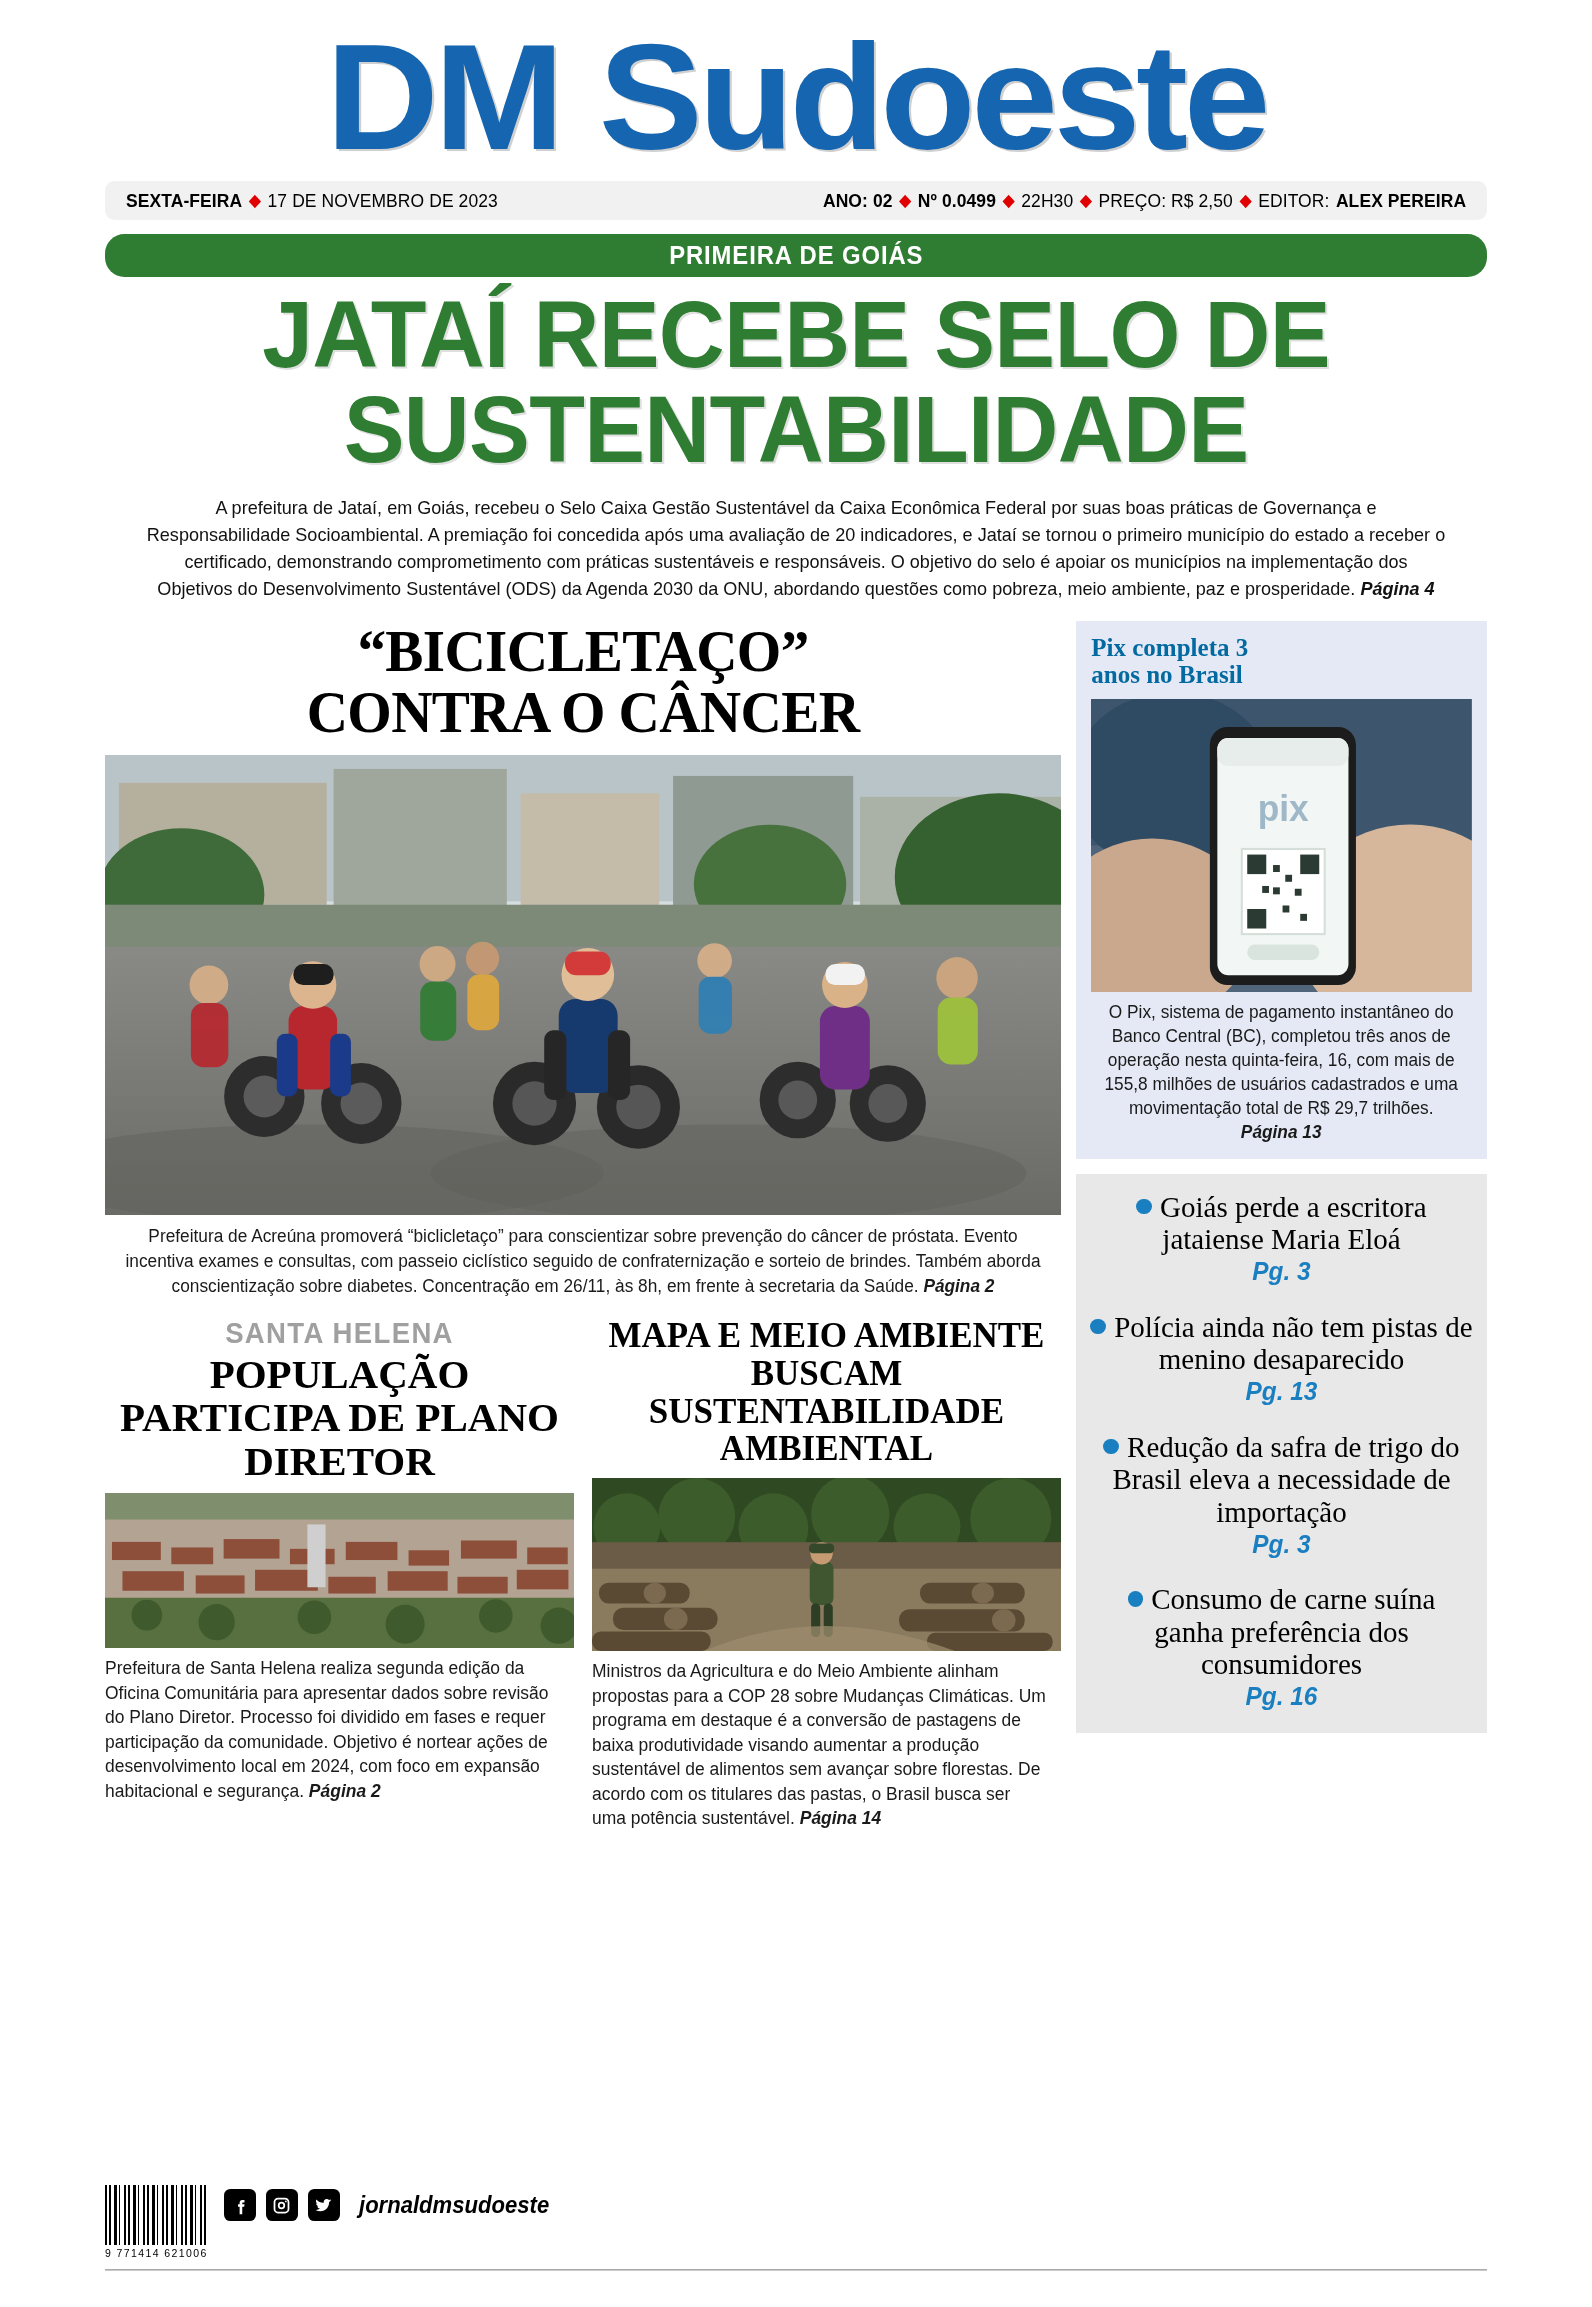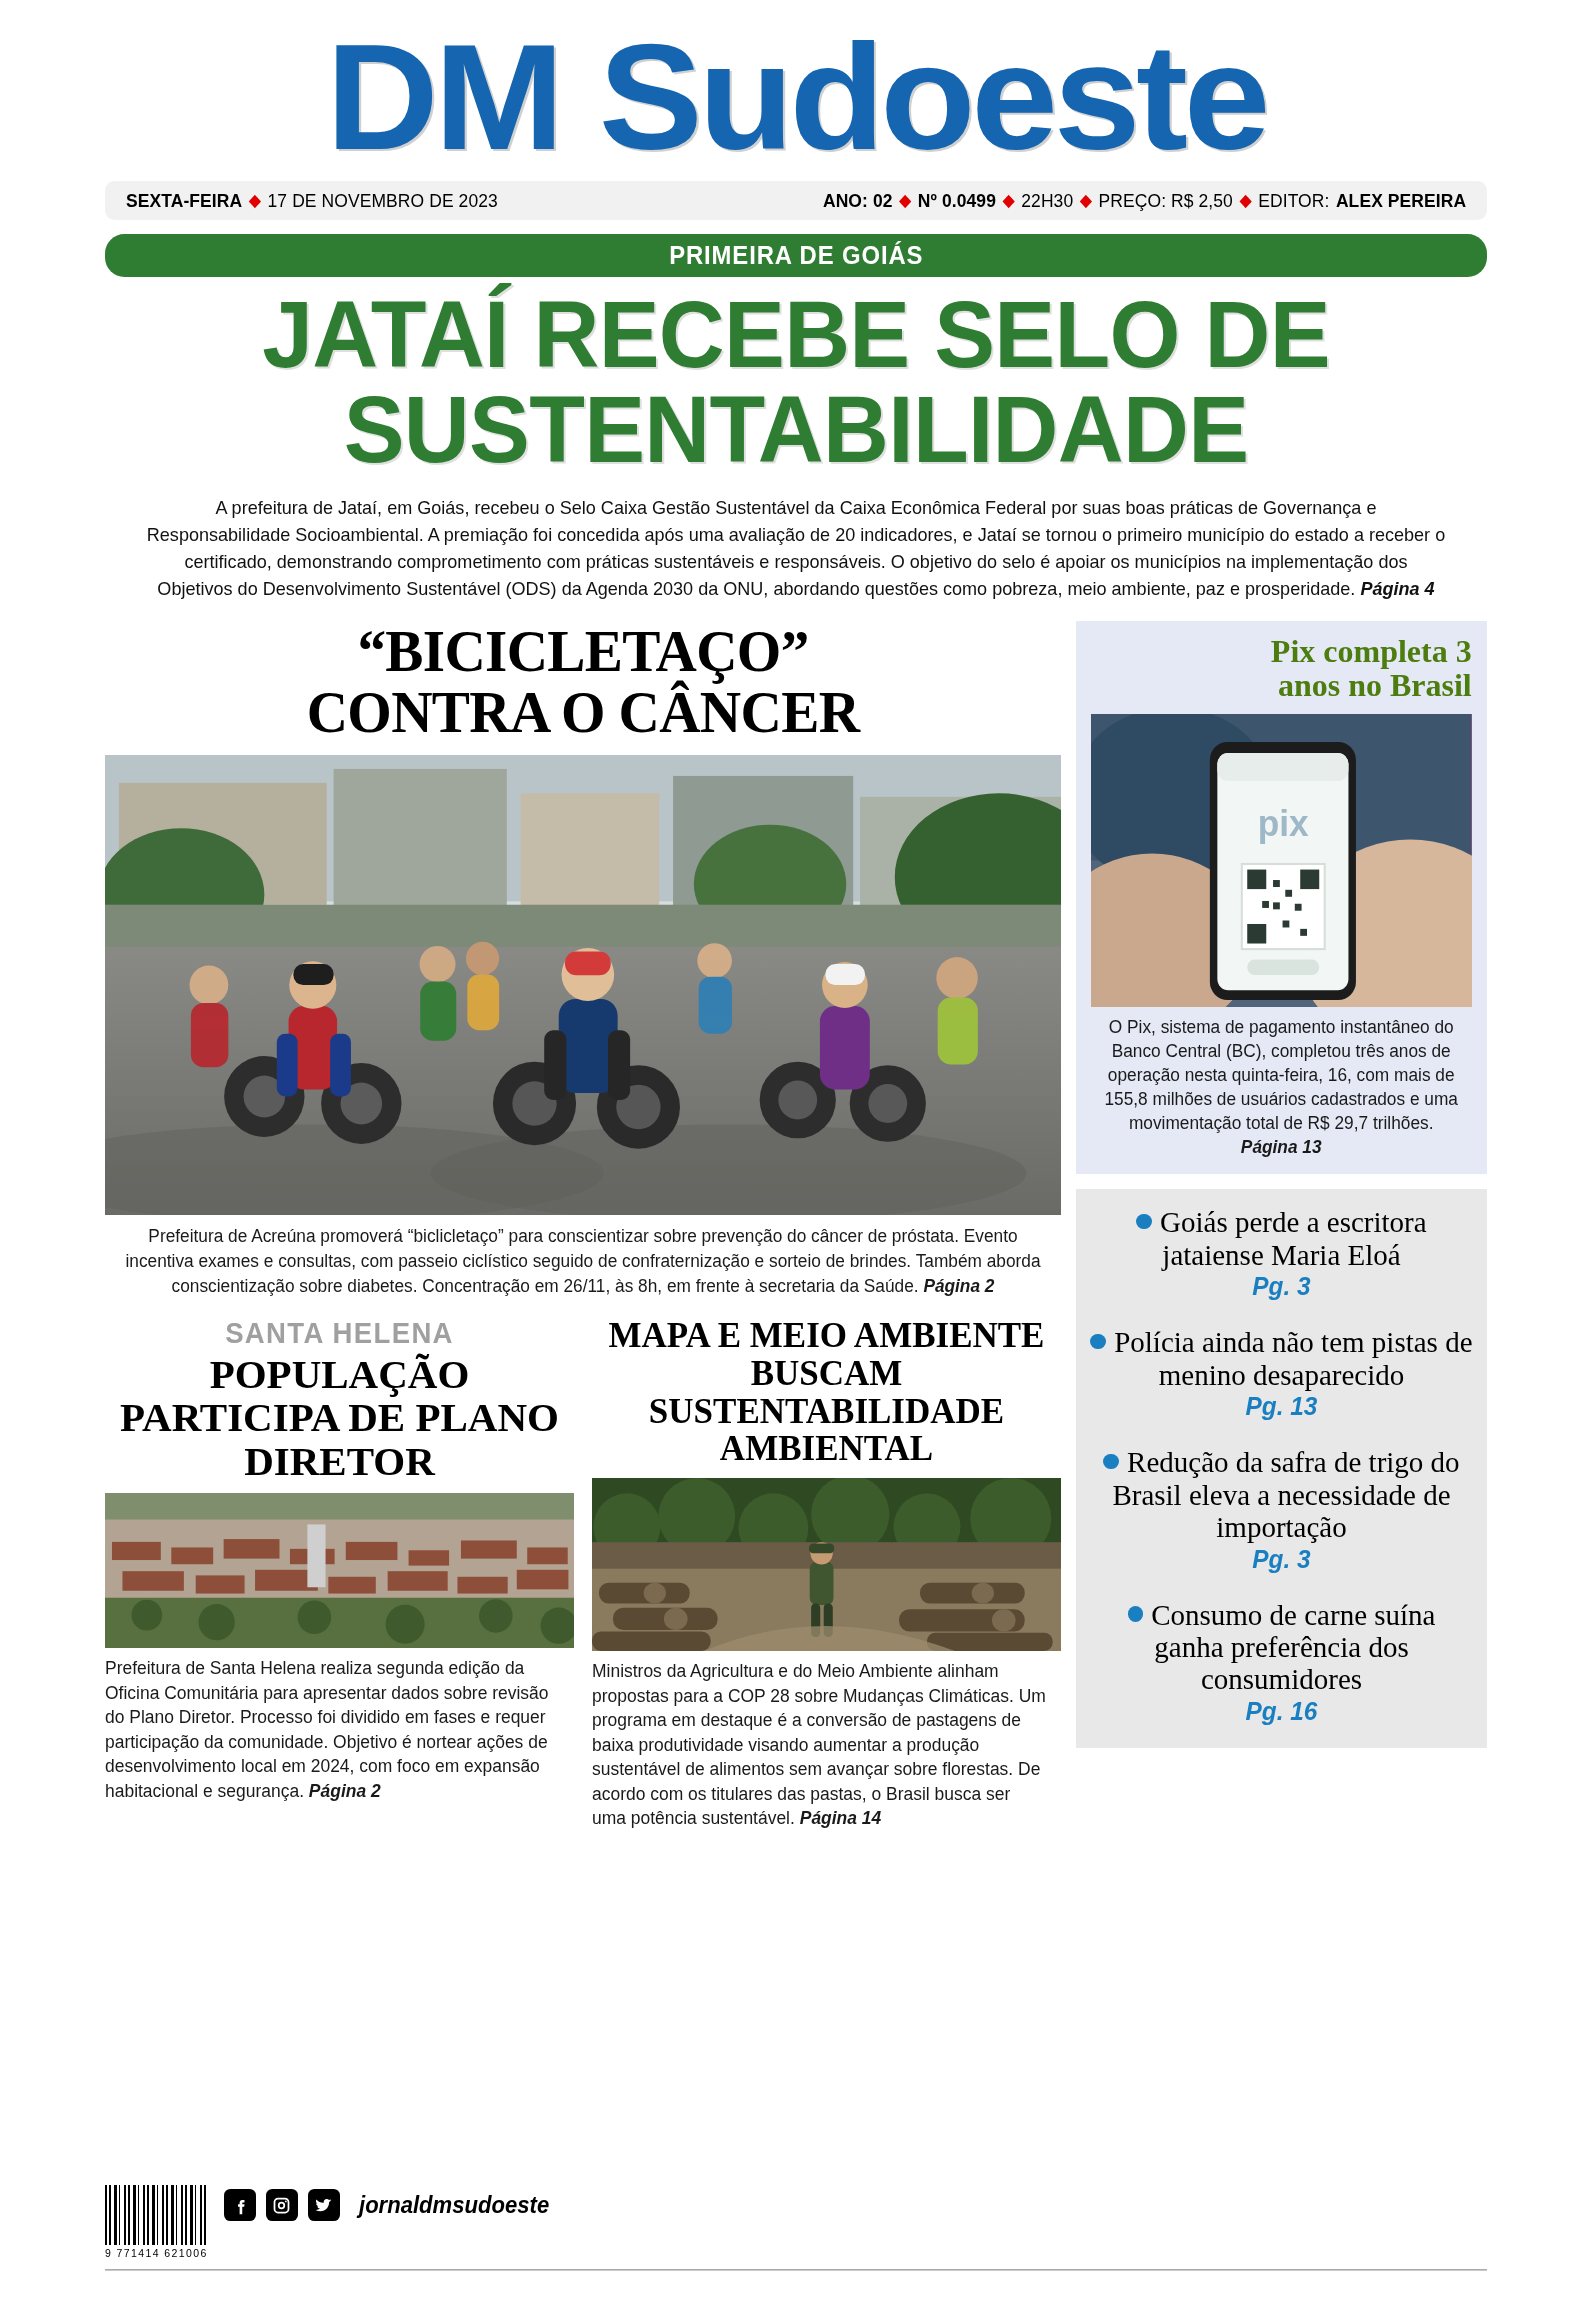--- a/index.html
+++ b/index.html
@@ -149,24 +149,24 @@
     padding: 12.6px 15.3px 14px 15.3px;
   }
   .box-grey {
     background: #e8e8e8;
     padding: 16.7px 14px 18px 14px;
     margin-top: 15.3px;
   }
   .box-title {
     font-family: "Liberation Serif", serif;
     font-weight: bold;
-    font-size: 32px;
+    font-size: 25px;
     line-height: 1.08;
-    text-align: right;
-    color: #4d7c0f;
+    text-align: left;
+    color: #0369a1;
   }
   .photo-pix { height: 293px; margin-top: 11px; background: #ec4899; }
   .box-text {
     margin-top: 9.8px;
     font-size: 18px;
     line-height: 1.33;
     text-align: center;
     color: #1a1a1a;
     transform: scaleX(.96);
   }

